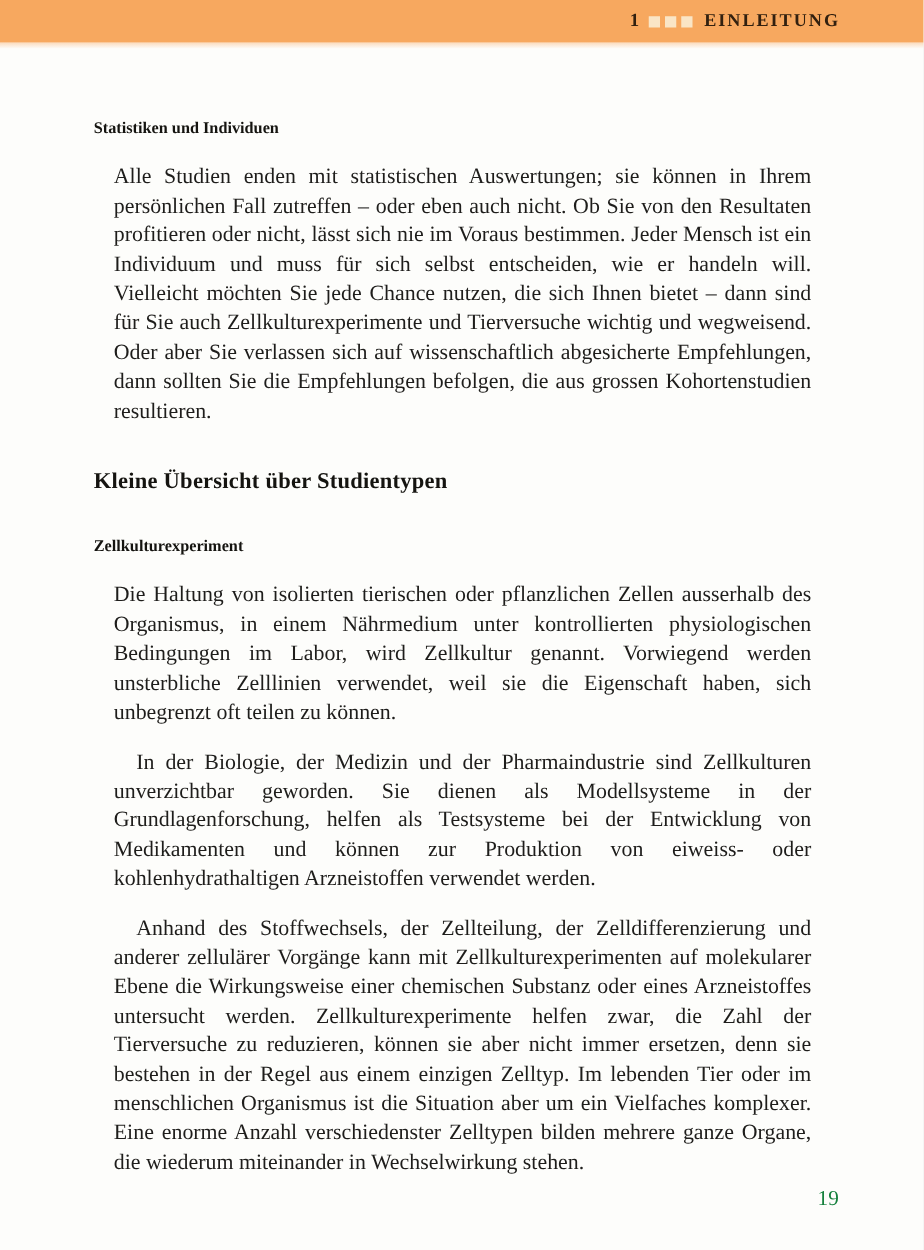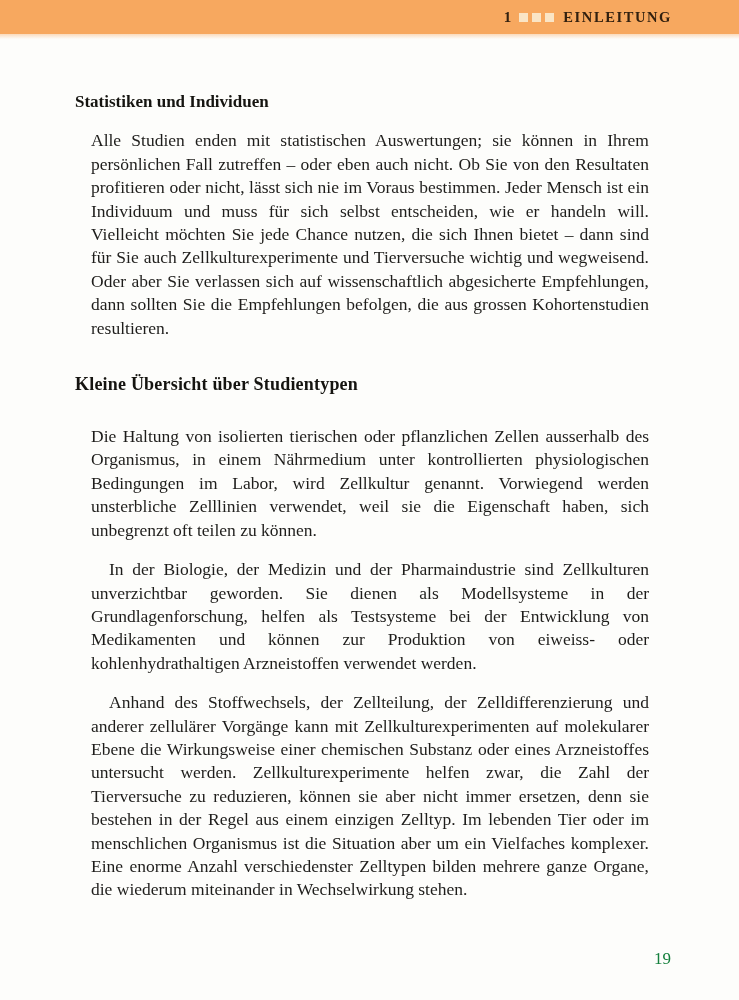--- a/index.html
+++ b/index.html
@@ -31,21 +31,21 @@
   .ch-title {
     font-weight:bold; font-size:14.5px; letter-spacing:1.6px;
     color:#32200f; line-height:1;text-align:center;
   }
   .content {
     position:absolute; top:34px; left:75px; width:590px;
     padding-top:56px;
     font-size:17.5px; line-height:23.4px;
   }
   .content h3 {
-    margin:0; font-size:17px; line-height:23.4px; font-weight:bold;
+    margin:0; font-size:13px; line-height:23.4px; font-weight:bold;
     color:#151410;
   }
   .content h1 {
     font-size:18px; line-height:32px; font-weight:bold;
     margin:28px 0 25px 0; color:#151410; letter-spacing:.2px;
   }
   .content p {
     margin:16px; text-align:justify;
     hyphens:auto; -webkit-hyphens:auto;
   }
@@ -70,20 +70,21 @@
     </span>
     <span class="ch-title">EINLEITUNG</span>
   </header>
 
   <main class="content">
     <h3>Statistiken und Individuen</h3>
     <p>Alle Studien enden mit statistischen Auswertungen; sie können in Ihrem persönlichen Fall zutreffen – oder eben auch nicht. Ob Sie von den Resultaten profitieren oder nicht, lässt sich nie im Voraus bestimmen. Jeder Mensch ist ein Individuum und muss für sich selbst entscheiden, wie er handeln will. Vielleicht möchten Sie jede Chance nutzen, die sich Ihnen bietet – dann sind für Sie auch Zellkulturexperimente und Tierversuche wichtig und wegweisend. Oder aber Sie verlassen sich auf wissenschaftlich abgesicherte Empfehlungen, dann sollten Sie die Empfehlungen befolgen, die aus grossen Kohortenstudien resultieren.</p>
 
     <h1>Kleine Übersicht über Studientypen</h1>
 
+    <h3 class="sect2-heading">Zellkulturexperiment</h3>
     <p>Die Haltung von isolierten tierischen oder pflanzlichen Zellen ausserhalb des Organismus, in einem Nährmedium unter kontrollierten physiologischen Bedingungen im Labor, wird Zellkultur genannt. Vorwiegend werden unsterbliche Zelllinien verwendet, weil sie die Eigenschaft haben, sich unbegrenzt oft teilen zu können.</p>
     <p class="indent">In der Biologie, der Medizin und der Pharmaindustrie sind Zellkulturen unverzichtbar geworden. Sie dienen als Modellsysteme in der Grundlagenforschung, helfen als Testsysteme bei der Entwicklung von Medikamenten und können zur Produktion von eiweiss- oder kohlenhydrathaltigen Arzneistoffen verwendet werden.</p>
     <p class="indent">Anhand des Stoffwechsels, der Zellteilung, der Zelldifferenzierung und anderer zellulärer Vorgänge kann mit Zellkulturexperimenten auf molekularer Ebene die Wirkungsweise einer chemischen Substanz oder eines Arzneistoffes untersucht werden. Zellkulturexperimente helfen zwar, die Zahl der Tierversuche zu reduzieren, können sie aber nicht immer ersetzen, denn sie bestehen in der Regel aus einem einzigen Zelltyp. Im lebenden Tier oder im menschlichen Organismus ist die Situation aber um ein Vielfaches komplexer. Eine enorme Anzahl verschiedenster Zelltypen bilden mehrere ganze Organe, die wiederum miteinander in Wechselwirkung stehen.</p>
   </main>
 
   <div class="page-number">19</div>
 
 </div>
 
 </body></html>

